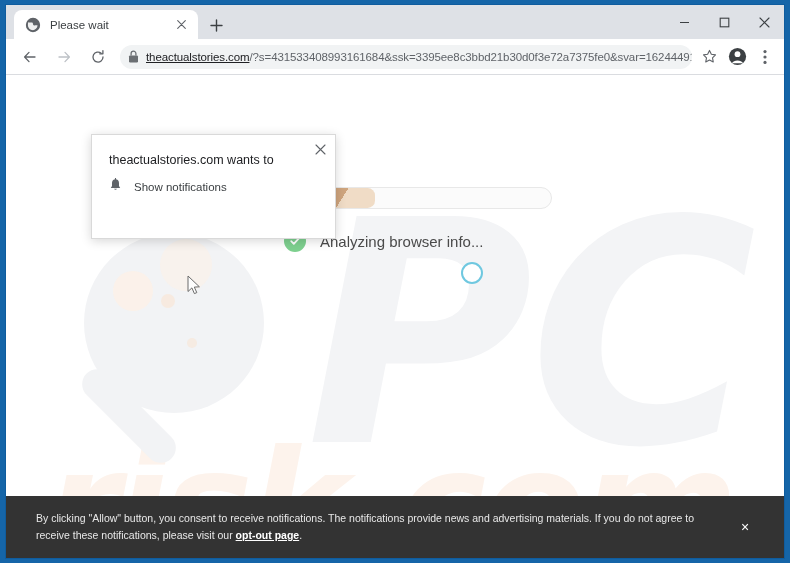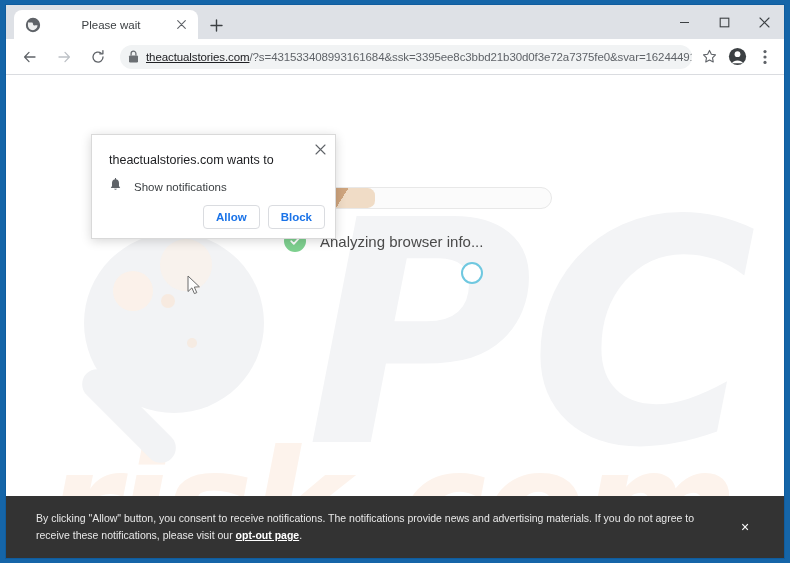--- a/index.html
+++ b/index.html
@@ -44,21 +44,20 @@
     width: 16px; height: 16px;
     margin-left: 11px;
     flex: 0 0 auto;
   }
   .tab-title {
     margin-left: 9px;
     font-size: 11.5px;
     color: #3c4043;
     white-space: nowrap; overflow: hidden;
     flex: 1 1 auto;
-    text-align: center;
   }
   .tab-close {
     width: 18px; height: 18px; margin-right: 8px;
     display: flex; align-items: center; justify-content: center;
     border-radius: 50%;
     flex: 0 0 auto;
   }
   .newtab {
     position: absolute;
     left: 199px; top: 9px;
@@ -454,24 +453,20 @@
         <div class="perm-row">
           <span>
             <svg width="13" height="14" viewBox="0 0 13 14">
               <path d="M6.5 1.2 C4.3 1.2 3 2.8 3 5 L3 8 L1.8 10 L11.2 10 L10 8 L10 5 C10 2.8 8.7 1.2 6.5 1.2 Z" fill="#5f6368"></path>
               <path d="M5.1 10.8 A1.5 1.5 0 0 0 7.9 10.8 Z" fill="#5f6368"></path>
               <path d="M6.5 0.3 L6.5 1.4" stroke="#5f6368" stroke-width="1.1" stroke-linecap="round"></path>
             </svg>
           </span>
           <span class="perm-row-label">Show notifications</span>
         </div>
-        <div class="perm-actions">
-          <button class="perm-btn">Allow</button>
-          <button class="perm-btn">Block</button>
-        </div>
       </div>
 
       <div class="banner">
         <div class="banner-text"><span>By clicking "Allow" button, you consent to receive notifications. The notifications provide news and advertising materials. If you do not agree to receive these notifications, please visit our </span><a href="#">opt-out page</a><span>.</span></div>
         <div class="banner-close">×</div>
       </div>
 
     </div>
   </div>
 </div>

